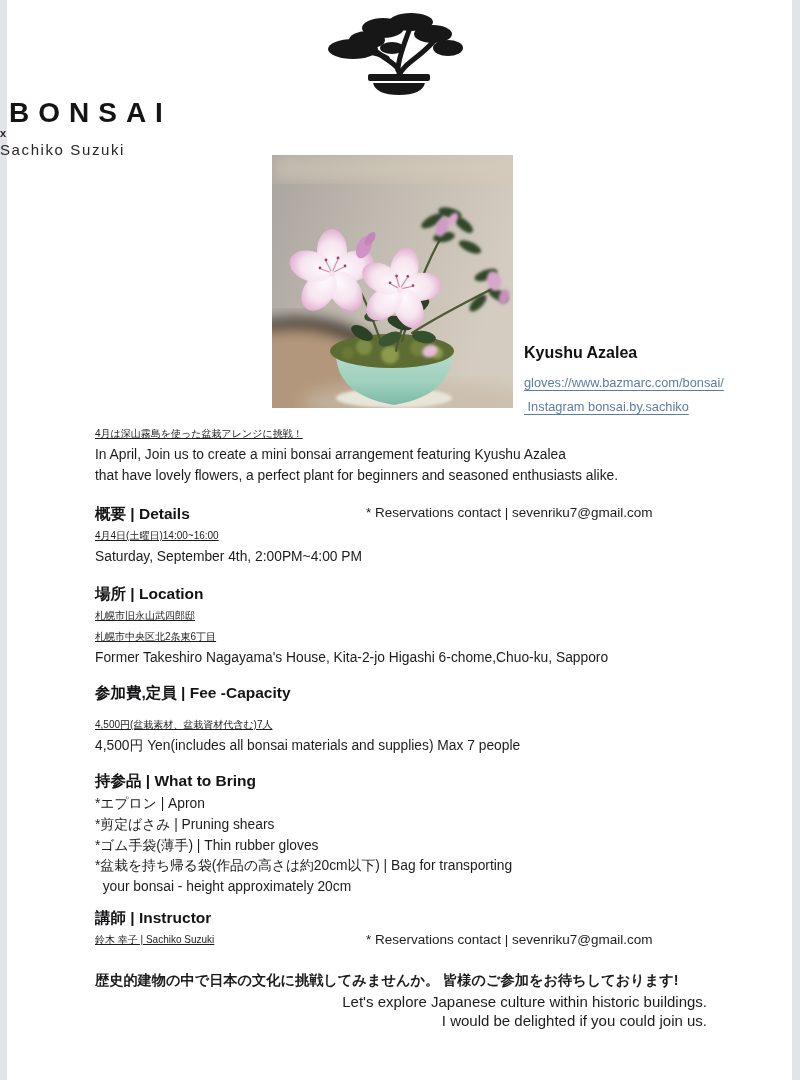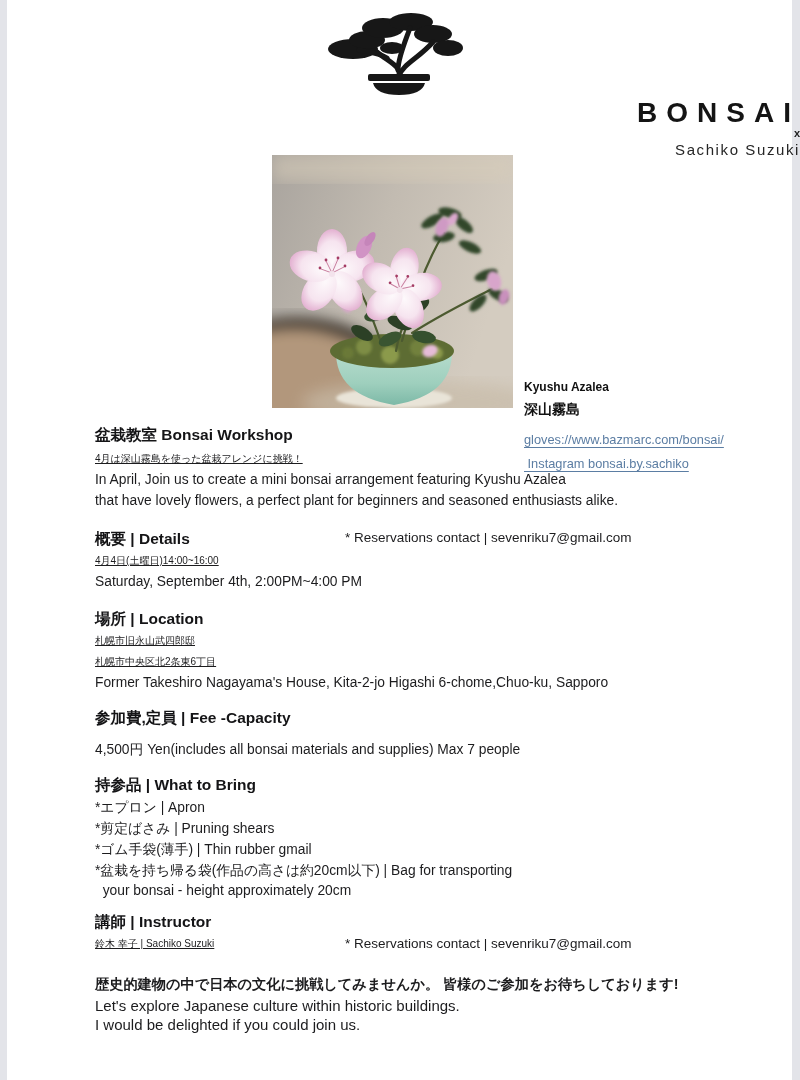--- a/index.html
+++ b/index.html
@@ -7,61 +7,61 @@
   body {
     width:800px; height:1080px; position:relative; overflow:hidden;
     font-family:"Liberation Sans","DejaVu Sans",sans-serif;
     color:#1c1c1e;
   }
   .edge { position:absolute; top:0; height:1080px; background:#e3e4e9; }
   .edge.left  { left:0; width:7px; }
   .edge.right { right:0; width:8px; }
 
   
-  .logo-block { position:absolute; top:12px; left:0; width:800px; text-align:right; }
+  .logo-block { position:absolute; top:12px; left:0; width:800px; text-align:left; }
   .logo-tree  { display:block; margin:0 auto; }
   .brand { font-size:28px; font-weight:800; letter-spacing:9px; padding-left:9px;
            color:#141414; line-height:30px; margin-top:2px; }
   .brand-sep { font-size:11px; font-weight:700; color:#222; line-height:11px; }
   .brand-name { font-size:15px; letter-spacing:1.6px; color:#262626; line-height:17px; margin-top:2px; }
 
   
   .photo { position:absolute; left:272px; top:155px; width:241px; height:253px; }
   .photo svg { display:block; width:100%; height:100%; }
 
   
   .caption { position:absolute; left:524px; top:344px; width:266px; }
-  .cap-title { font-size:12px; font-weight:700; color:#111;margin-top:36px; }
+  .cap-title { font-size:16px; font-weight:700; color:#111; }
   .cap-jp    { font-size:14px;  font-weight:700; color:#111; margin-top:7px; }
   .cap-link  { display:block; font-size:12.8px; color:#5b7da3; text-decoration:underline;
                text-underline-offset:3px; margin-top:13px; white-space:pre; }
   .cap-link + .cap-link { margin-top:9px; }
 
   
   .content { position:absolute; left:95px; top:424px; width:612px; }
   .sec h3 { font-size:15.5px; font-weight:700; line-height:21px; color:#141416; }
   .sec p  { font-size:13.8px; line-height:20.8px; white-space:pre-wrap; }
   .sec .jp { font-size:10px;text-decoration:underline; }
   .head-row { position:relative; }
-  .note { position:absolute; left:250px; top:2px; font-size:13.5px; font-weight:400; white-space:nowrap;text-align:center; }
+  .note { position:absolute; left:271px; top:2px; font-size:13.5px; font-weight:400; white-space:nowrap;text-align:center; }
   .sec-intro    h3 { margin-bottom:4px; }
   .sec-details  { margin-top:17px; }
   .sec-details  h3 { margin-bottom:2px; }
   .sec-location { margin-top:15px; }
   .sec-location h3 { margin-bottom:2px; }
   .sec-fee      { margin-top:14px; }
   .sec-fee      h3 { margin-bottom:12px; }
   .sec-bring    { margin-top:13px; }
   .sec-bring    h3 { margin-bottom:3px; }
   .sec-instructor { margin-top:9px; }
   .sec-instructor h3 { margin-bottom:2px; }
   .inst-row { position:relative; }
   .sec-closing { margin-top:19px; }
   .sec-closing .headline { font-size:14.2px; font-weight:700; line-height:20px; }
-  .sec-closing p.en { font-size:15px; line-height:19px; }
+  .sec-closing p.en { font-size:15px; line-height:19px;text-align:right; }
   .sec-closing .headline { margin-bottom:2px; }
 </style>
 </head>
 <body>
 
 <div class="edge left"></div>
 <div class="edge right"></div>
 
 <div class="logo-block">
   <svg class="logo-tree" width="170" height="84" viewBox="0 0 170 84" aria-hidden="true">
@@ -220,29 +220,27 @@
       <circle cx="0" cy="1" r="3" fill="#f3e3ec"></circle>
     </g>
 
     <ellipse cx="92" cy="92" rx="7" ry="12" transform="rotate(25 92 92)" fill="#d193c5"></ellipse>
     <ellipse cx="98" cy="84" rx="4" ry="8" transform="rotate(35 98 84)" fill="#c585ba"></ellipse>
   </svg>
 </div>
 
 <div class="caption">
   <div class="cap-title">Kyushu Azalea</div>
-  <div class="cap-jp">深山霧島</div>
   <a class="cap-link" href="#">gloves://www.bazmarc.com/bonsai/</a>
   <a class="cap-link" href="#"> Instagram bonsai.by.sachiko</a>
 </div>
 
 <div class="content">
 
   <div class="sec sec-intro">
-    <h3>盆栽教室 Bonsai Workshop</h3>
     <p class="jp">4月は深山霧島を使った盆栽アレンジに挑戦！</p>
     <p>In April, Join us to create a mini bonsai arrangement featuring Kyushu Azalea</p>
     <p>that have lovely flowers, a perfect plant for beginners and seasoned enthusiasts alike.</p>
   </div>
 
   <div class="sec sec-details">
     <div class="head-row">
       <h3>概要 | Details</h3>
       <span class="note">* Reservations contact | sevenriku7@gmail.com</span>
     </div>
@@ -252,28 +250,29 @@
 
   <div class="sec sec-location">
     <h3>場所 | Location</h3>
     <p class="jp">札幌市旧永山武四郎邸</p>
     <p class="jp">札幌市中央区北2条東6丁目</p>
     <p>Former Takeshiro Nagayama's House, Kita-2-jo Higashi 6-chome,Chuo-ku, Sapporo</p>
   </div>
 
   <div class="sec sec-fee">
     <h3>参加費,定員 | Fee -Capacity</h3>
+    <p class="jp">4,500円(盆栽素材、盆栽資材代含む)7人</p>
     <p>4,500円 Yen(includes all bonsai materials and supplies) Max 7 people</p>
   </div>
 
   <div class="sec sec-bring">
     <h3>持参品 | What to Bring</h3>
     <p>*エプロン | Apron</p>
     <p>*剪定ばさみ | Pruning shears</p>
-    <p>*ゴム手袋(薄手) | Thin rubber gmail</p>
+    <p>*ゴム手袋(薄手) | Thin rubber gloves</p>
     <p>*盆栽を持ち帰る袋(作品の高さは約20cm以下) | Bag for transporting</p>
     <p>  your bonsai - height approximately 20cm</p>
   </div>
 
   <div class="sec sec-instructor">
     <h3>講師 | Instructor</h3>
     <div class="inst-row">
       <p class="jp">鈴木 幸子 | Sachiko Suzuki</p>
       <span class="note">* Reservations contact | sevenriku7@gmail.com</span>
     </div>

